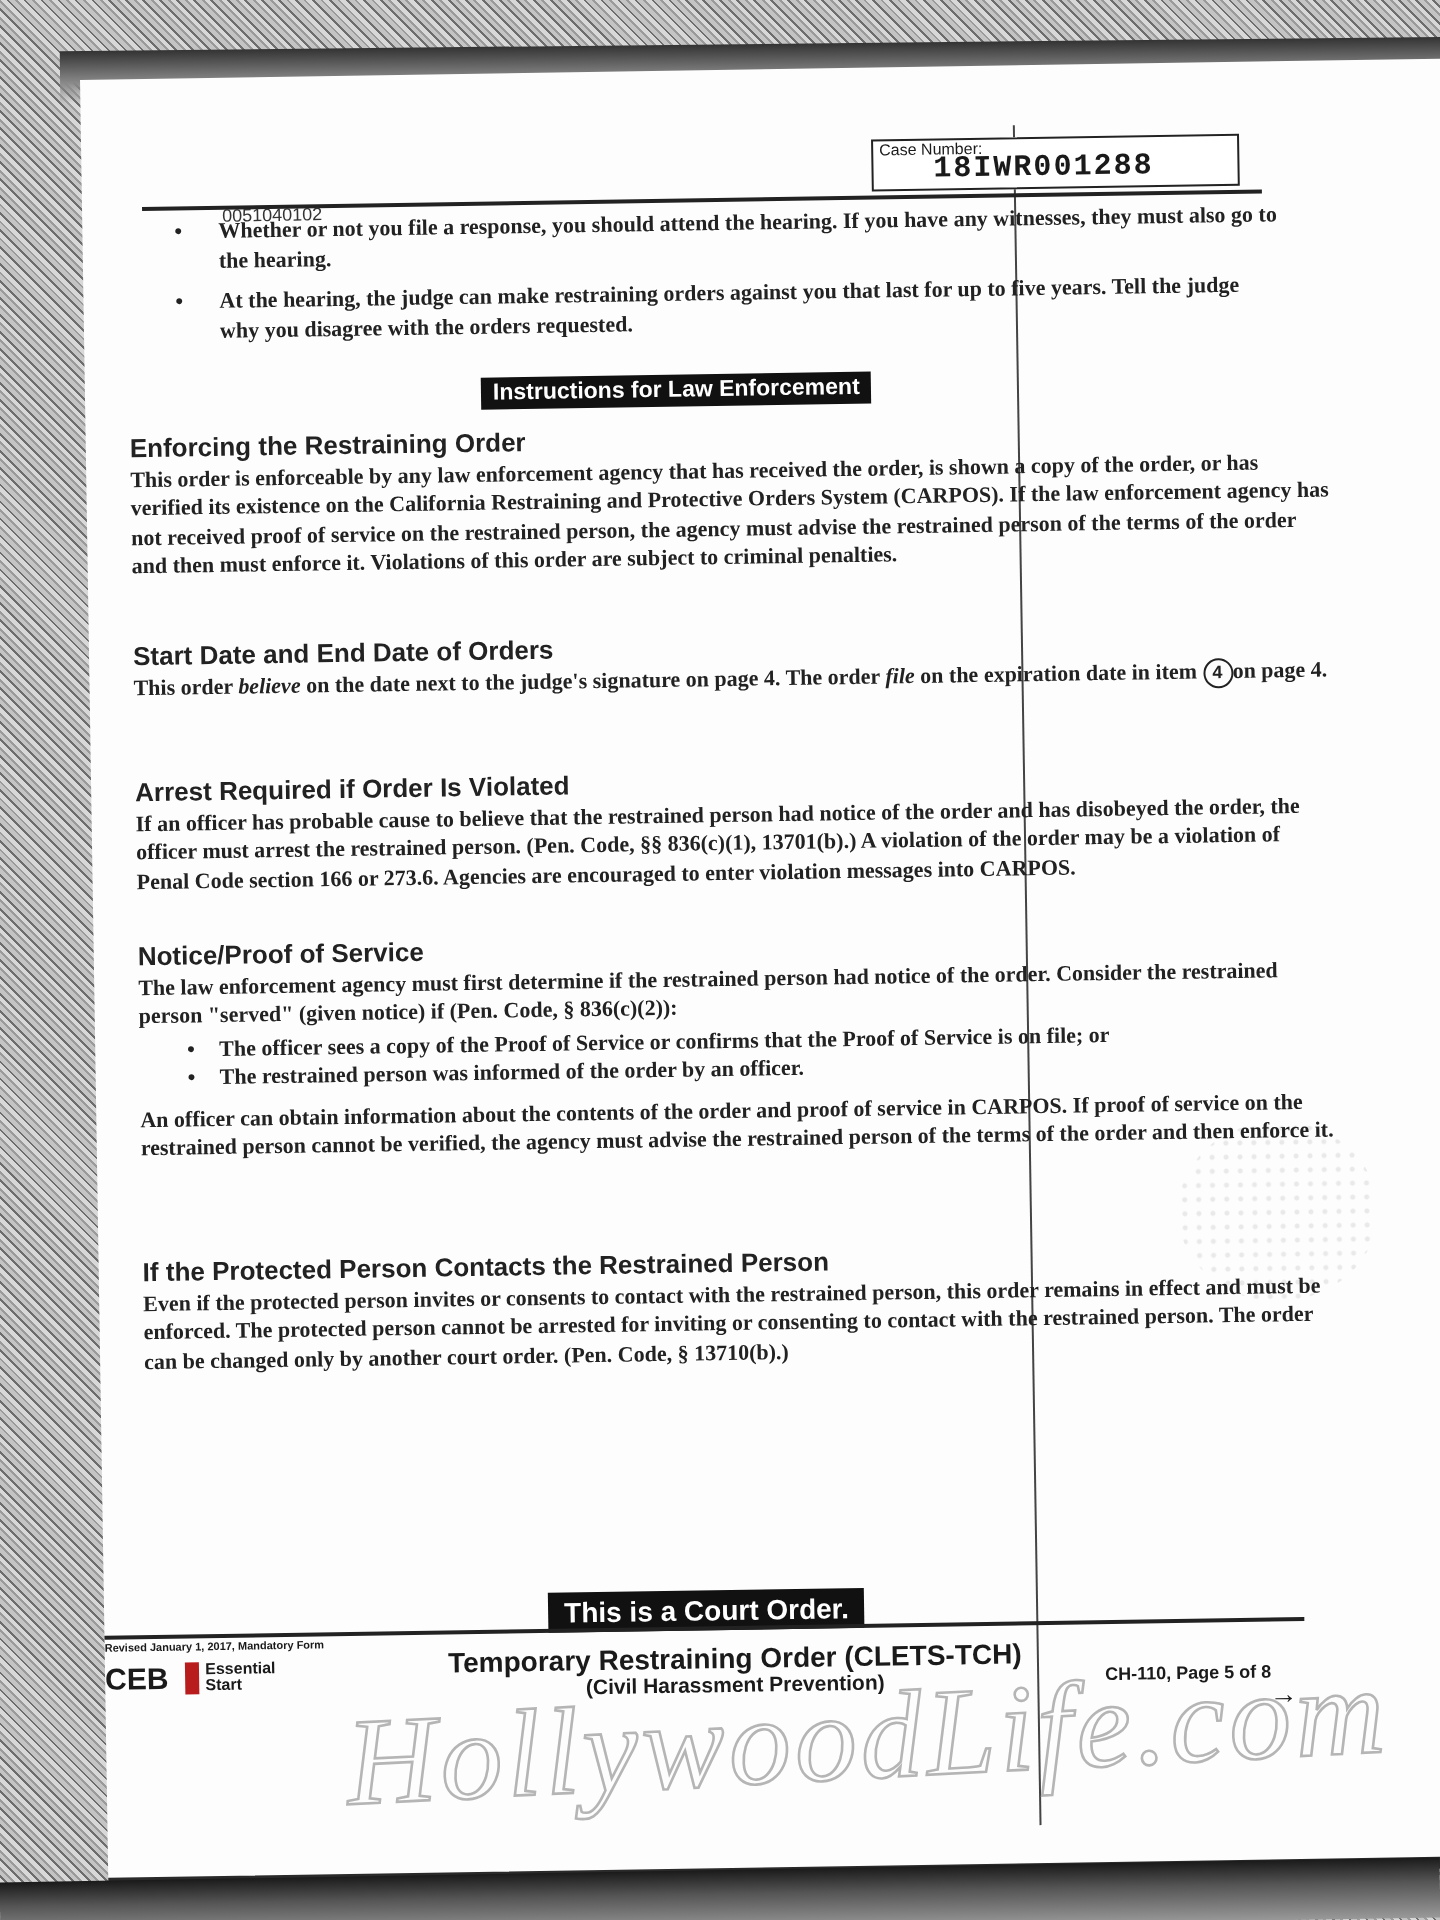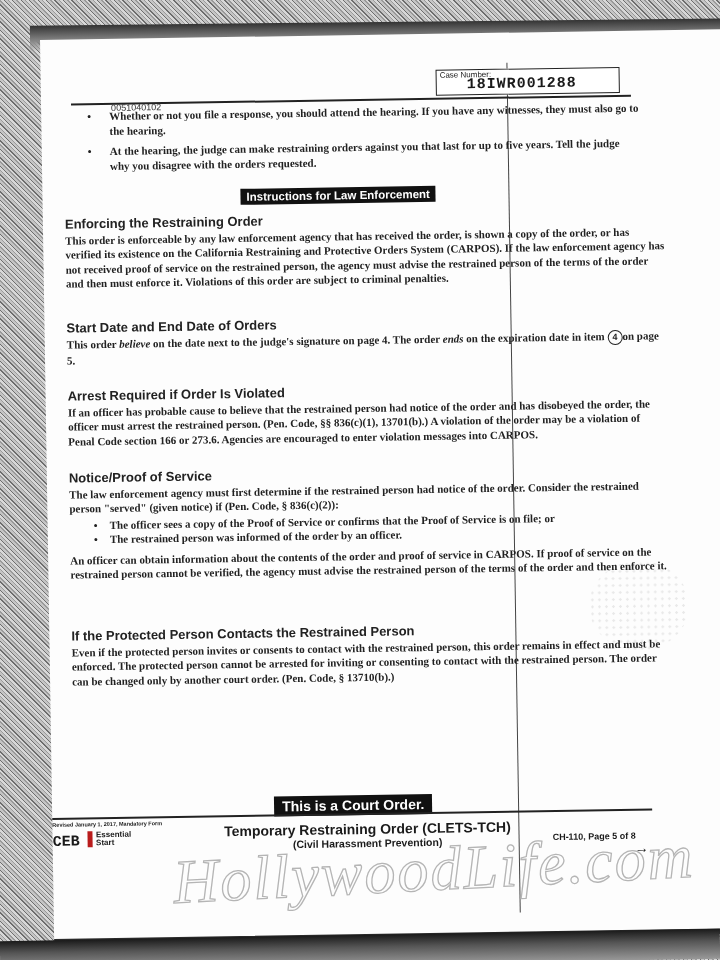--- a/index.html
+++ b/index.html
@@ -47,22 +47,22 @@
   .section { position:absolute; left:22px; width:600px; }
   .section h2 { margin:0 0 1px 0; font-family:"Liberation Sans",sans-serif; font-size:13px; font-weight:bold; }
   .sub-bullets { margin:2px 0 6px 0; padding:0; list-style:none; }
   .sub-bullets li { position:relative; padding-left:40px; }
   .sub-bullets li::before { content:"•"; position:absolute; left:24px; }
   .circ { display:inline-block; width:13px; height:13px; border:1px solid #222; border-radius:50%; text-align:center; font-size:9px; line-height:13px; font-family:"Liberation Sans",sans-serif; }
   .banner-co { left:222px; top:760px; padding:2px 8px; font-size:14px; }
   .footer-rule { position:absolute; left:0px; top:778px; width:600px; height:2px; background:#222; }
   .revised { position:absolute; left:0px; top:782px; font-family:"Liberation Sans",sans-serif; font-size:5.5px; font-weight:bold; }
   .logo { position:absolute; left:0px; top:792px; font-family:"Liberation Sans",sans-serif; font-weight:bold; }
-  .logo .ceb { font-family:Liberation Mono, monospace; font-size:15px; }
-  .logo .ess { font-size:8px; line-height:8px; display:inline-block; vertical-align:top; margin-left:4px; border-left:5px solid #b91c1c; padding-left:3px; }
+  .logo .ceb { font-family:Liberation Sans, sans-serif; font-size:15px; }
+  .logo .ess { font-size:8px; line-height:8px; display:inline-block; vertical-align:top; margin-left:4px; border-left:7px solid #b91c1c; padding-left:3px; }
   .form-title { position:absolute; left:150px; top:786px; width:330px; text-align:center; font-family:"Liberation Sans",sans-serif; font-weight:bold; }
   .form-title .t1 { font-size:14px; }
   .form-title .t2 { font-size:10.5px; }
   .form-num { position:absolute; left:500px; top:800px; font-family:"Liberation Sans",sans-serif; font-size:9px; font-weight:bold; }
   .arrow { position:absolute; left:582px; top:810px; font-size:14px; font-weight:bold; }
   .watermark {
     position:absolute; left:120px; top:800px; font-family:"Liberation Serif",serif; font-size:62px; font-style:italic;
     color:transparent; -webkit-text-stroke:1.3px #b5b5b5; letter-spacing:2px; transform: rotate(-2deg);
   }
   .fold { position:absolute; left:466px; top:30px; width:1px; height:850px; background:#444; }
@@ -95,21 +95,21 @@
   <div class="banner banner-le">Instructions for Law Enforcement</div>
 
   <div class="section body-text" style="top:178px;">
     <h2>Enforcing the Restraining Order</h2>
     <div>This order is enforceable by any law enforcement agency that has received the order, is shown a copy of the order, or has verified its existence on the California Restraining and Protective Orders System (CARPOS). If the law enforcement agency has not received proof of service on the restrained person, the agency must advise the restrained person of the terms of the order and then must enforce it. Violations of this order are subject to criminal penalties.</div>
   </div>
 
   <div class="section body-text" style="top:282px;">
     <h2>Start Date and End Date of Orders</h2>
     <div>
-      <span>This order </span><i>believe</i><span> on the date next to the judge's signature on page 4. The order </span><i>ends</i><span> on the expiration date in item </span><span class="circ">4</span><span>on page 5.</span>
+      <span>This order </span><i>believe</i><span> on the date next to the judge's signature on page 4. The order </span><i>file</i><span> on the expiration date in item </span><span class="circ">4</span><span>on page 4.</span>
     </div>
   </div>
 
   <div class="section body-text" style="top:350px;">
     <h2>Arrest Required if Order Is Violated</h2>
     <div>If an officer has probable cause to believe that the restrained person had notice of the order and has disobeyed the order, the officer must arrest the restrained person. (Pen. Code, §§ 836(c)(1), 13701(b).) A violation of the order may be a violation of Penal Code section 166 or 273.6. Agencies are encouraged to enter violation messages into CARPOS.</div>
   </div>
 
   <div class="section body-text" style="top:432px;">
     <h2>Notice/Proof of Service</h2>

